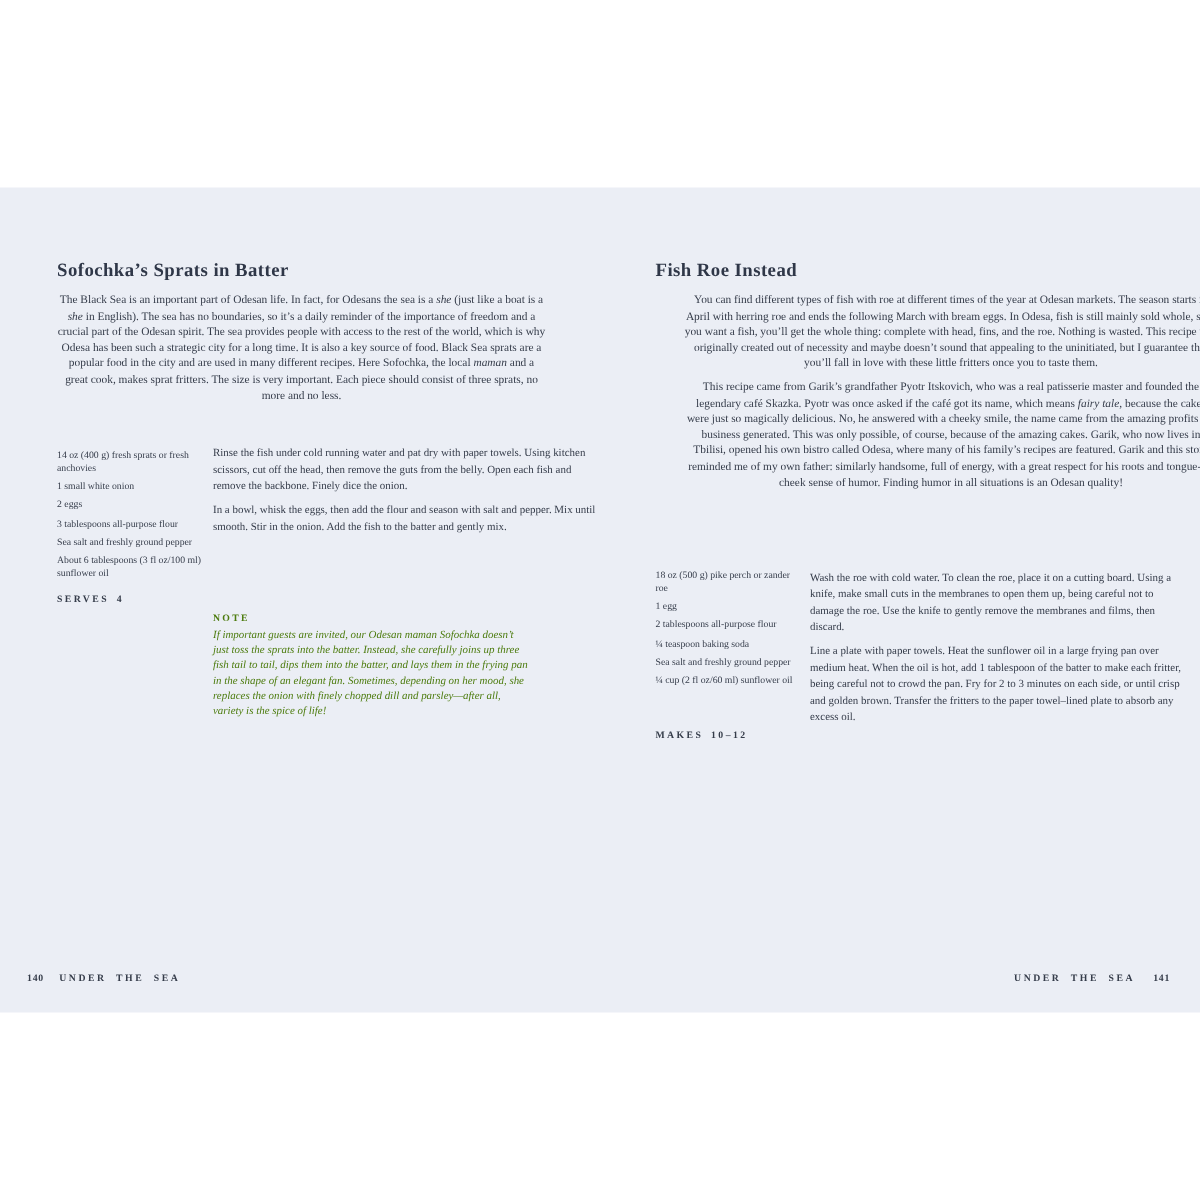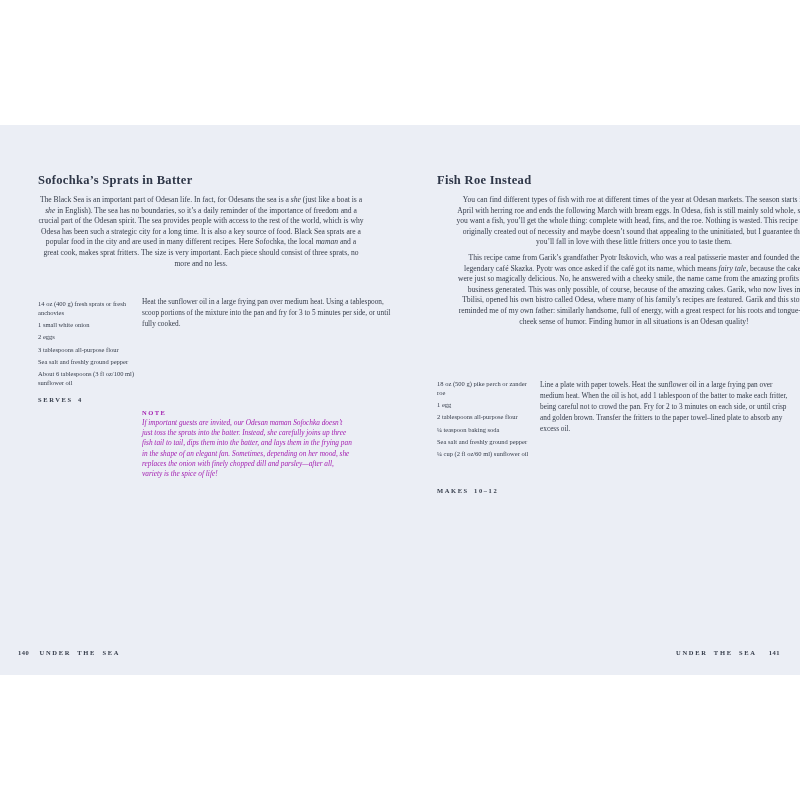--- a/index.html
+++ b/index.html
@@ -14,21 +14,21 @@
   .it{font-style:italic;}
 
   .ingredients{position:absolute;font-size:6.5px;line-height:8.8px;color:#353c4a;}
   .ingredients div{margin:0 0 3.5px 0;}
   .yield{position:absolute;font-size:6.5px;font-weight:600;letter-spacing:1.6px;
          word-spacing:2px;color:#353c4a;white-space:nowrap;}
 
   .method{position:absolute;font-size:7.3px;line-height:11px;color:#353c4a;}
   .method p{margin:0 0 4.5px 0;}
 
-  .note{position:absolute;color:#a21caf;}
+  .note{position:absolute;color:#4d7c0f;}
   .note-label{font-size:6.5px;font-weight:700;letter-spacing:1.5px;margin:0 0 2px 0;}
   .note-text{font-style:italic;font-size:7.3px;line-height:10.2px;margin:0;}
 
   .footer{position:absolute;top:524px;font-size:6.5px;color:#353c4a;white-space:nowrap;}
   .chapter{font-weight:600;letter-spacing:1.7px;word-spacing:3px;}
   .pagenum{font-weight:600;letter-spacing:.5px;}
   .footer-right{display:flex;gap:12px;align-items:baseline;}
 </style>
 </head>
 <body>
@@ -47,21 +47,22 @@
       <div>1 small white onion</div>
       <div>2 eggs</div>
       <div>3 tablespoons all-purpose flour</div>
       <div>Sea salt and freshly ground pepper</div>
       <div>About 6 tablespoons (3 fl oz/100 ml) sunflower oil</div>
     </div>
 
     <div class="yield" style="left:38px;top:271px;">SERVES 4</div>
 
     <div class="method" style="left:142px;top:171px;width:257px;">
-      <p>Heat the sunflower oil in a large frying pan over medium heat. Using a tablespoon, scoop portions of the mixture into the pan and fry for 3 to 5 minutes per side, or until fully cooked.</p>
+      <p>Rinse the fish under cold running water and pat dry with paper towels. Using kitchen scissors, cut off the head, then remove the guts from the belly. Open each fish and remove the backbone. Finely dice the onion.</p>
+      <p>In a bowl, whisk the eggs, then add the flour and season with salt and pepper. Mix until smooth. Stir in the onion. Add the fish to the batter and gently mix.</p>
     </div>
 
     <div class="note" style="left:142px;top:284px;width:212px;">
       <p class="note-label">NOTE</p>
       <p class="note-text">If important guests are invited, our Odesan maman Sofochka doesn’t just toss the sprats into the batter. Instead, she carefully joins up three fish tail to tail, dips them into the batter, and lays them in the frying pan in the shape of an elegant fan. Sometimes, depending on her mood, she replaces the onion with finely chopped dill and parsley—after all, variety is the spice of life!</p>
     </div>
 
     <div class="footer" style="left:18px;">
       <span class="pagenum">140</span>
       <span style="display:inline-block;width:7px;"></span>
@@ -80,20 +81,21 @@
       <div>1 egg</div>
       <div>2 tablespoons all-purpose flour</div>
       <div>¼ teaspoon baking soda</div>
       <div>Sea salt and freshly ground pepper</div>
       <div>¼ cup (2 fl oz/60 ml) sunflower oil</div>
     </div>
 
     <div class="yield" style="left:437px;top:362px;">MAKES 10–12</div>
 
     <div class="method" style="left:540px;top:254px;width:252px;">
+      <p>Wash the roe with cold water. To clean the roe, place it on a cutting board. Using a knife, make small cuts in the membranes to open them up, being careful not to damage the roe. Use the knife to gently remove the membranes and films, then discard.</p>
       <p>Line a plate with paper towels. Heat the sunflower oil in a large frying pan over medium heat. When the oil is hot, add 1 tablespoon of the batter to make each fritter, being careful not to crowd the pan. Fry for 2 to 3 minutes on each side, or until crisp and golden brown. Transfer the fritters to the paper towel–lined plate to absorb any excess oil.</p>
     </div>
 
     <div class="footer footer-right" style="right:20px;">
       <span class="chapter">UNDER THE SEA</span>
       <span class="pagenum">141</span>
     </div>
 
   </div>
 </div>

